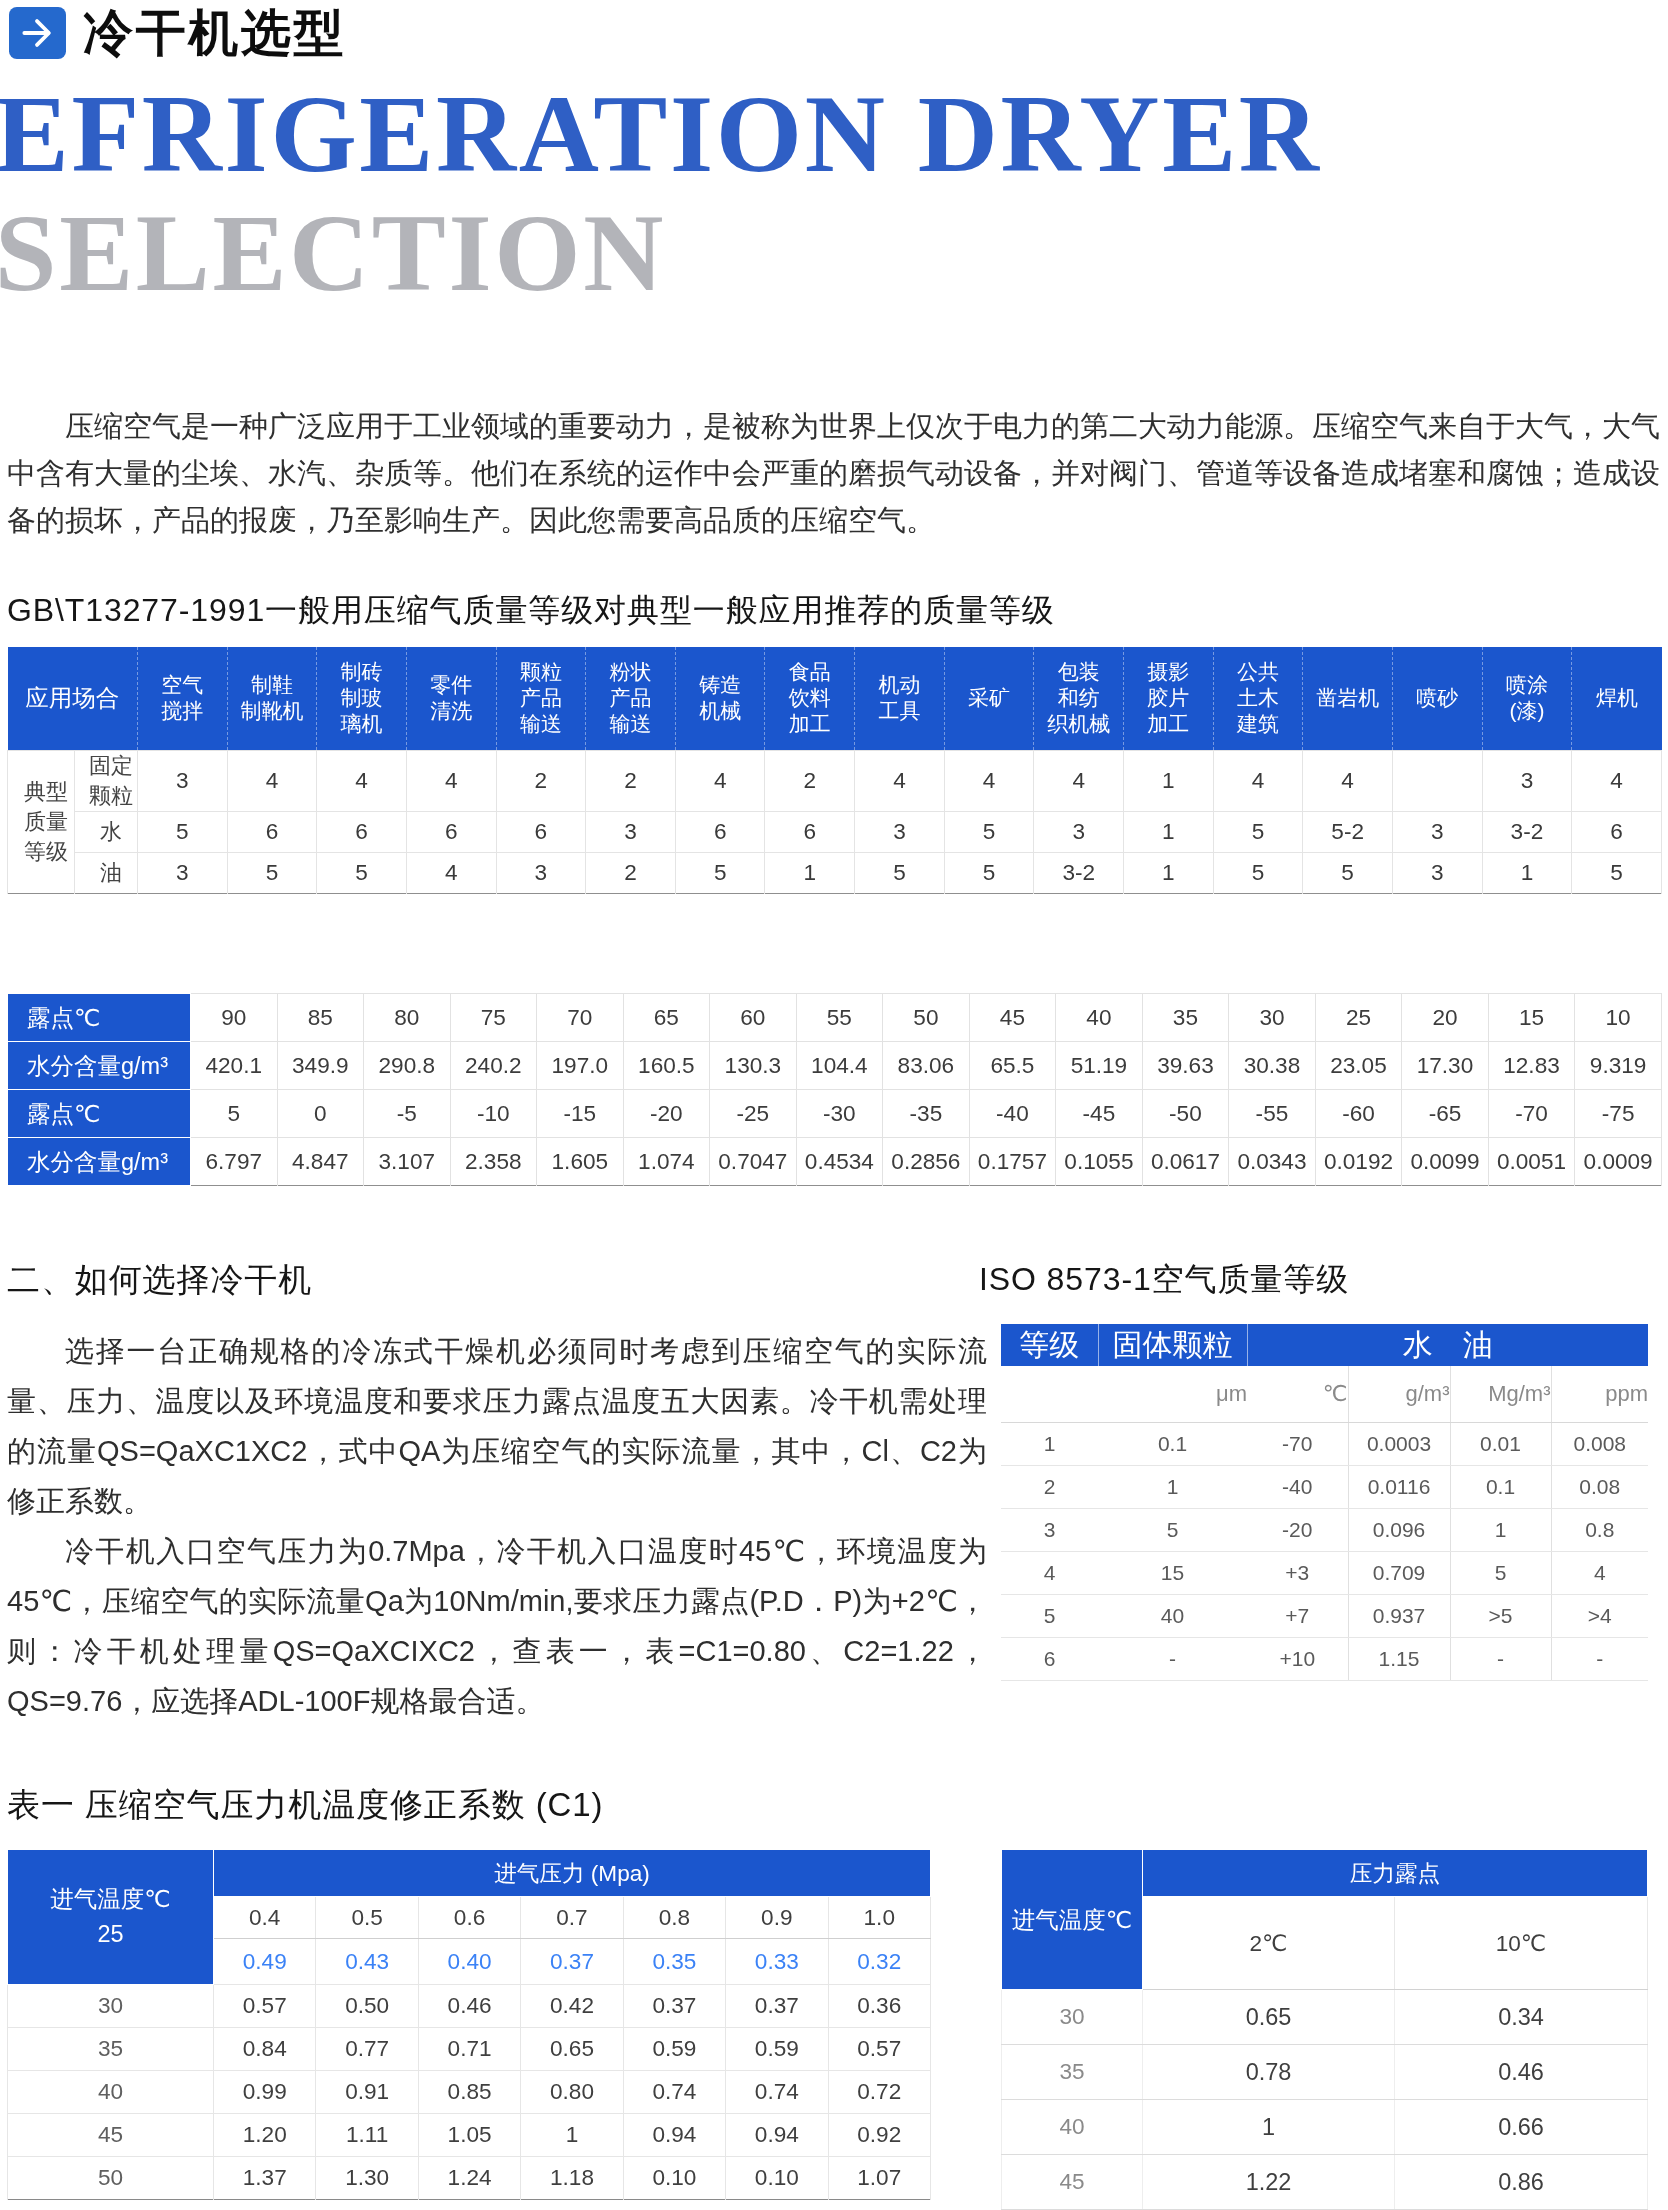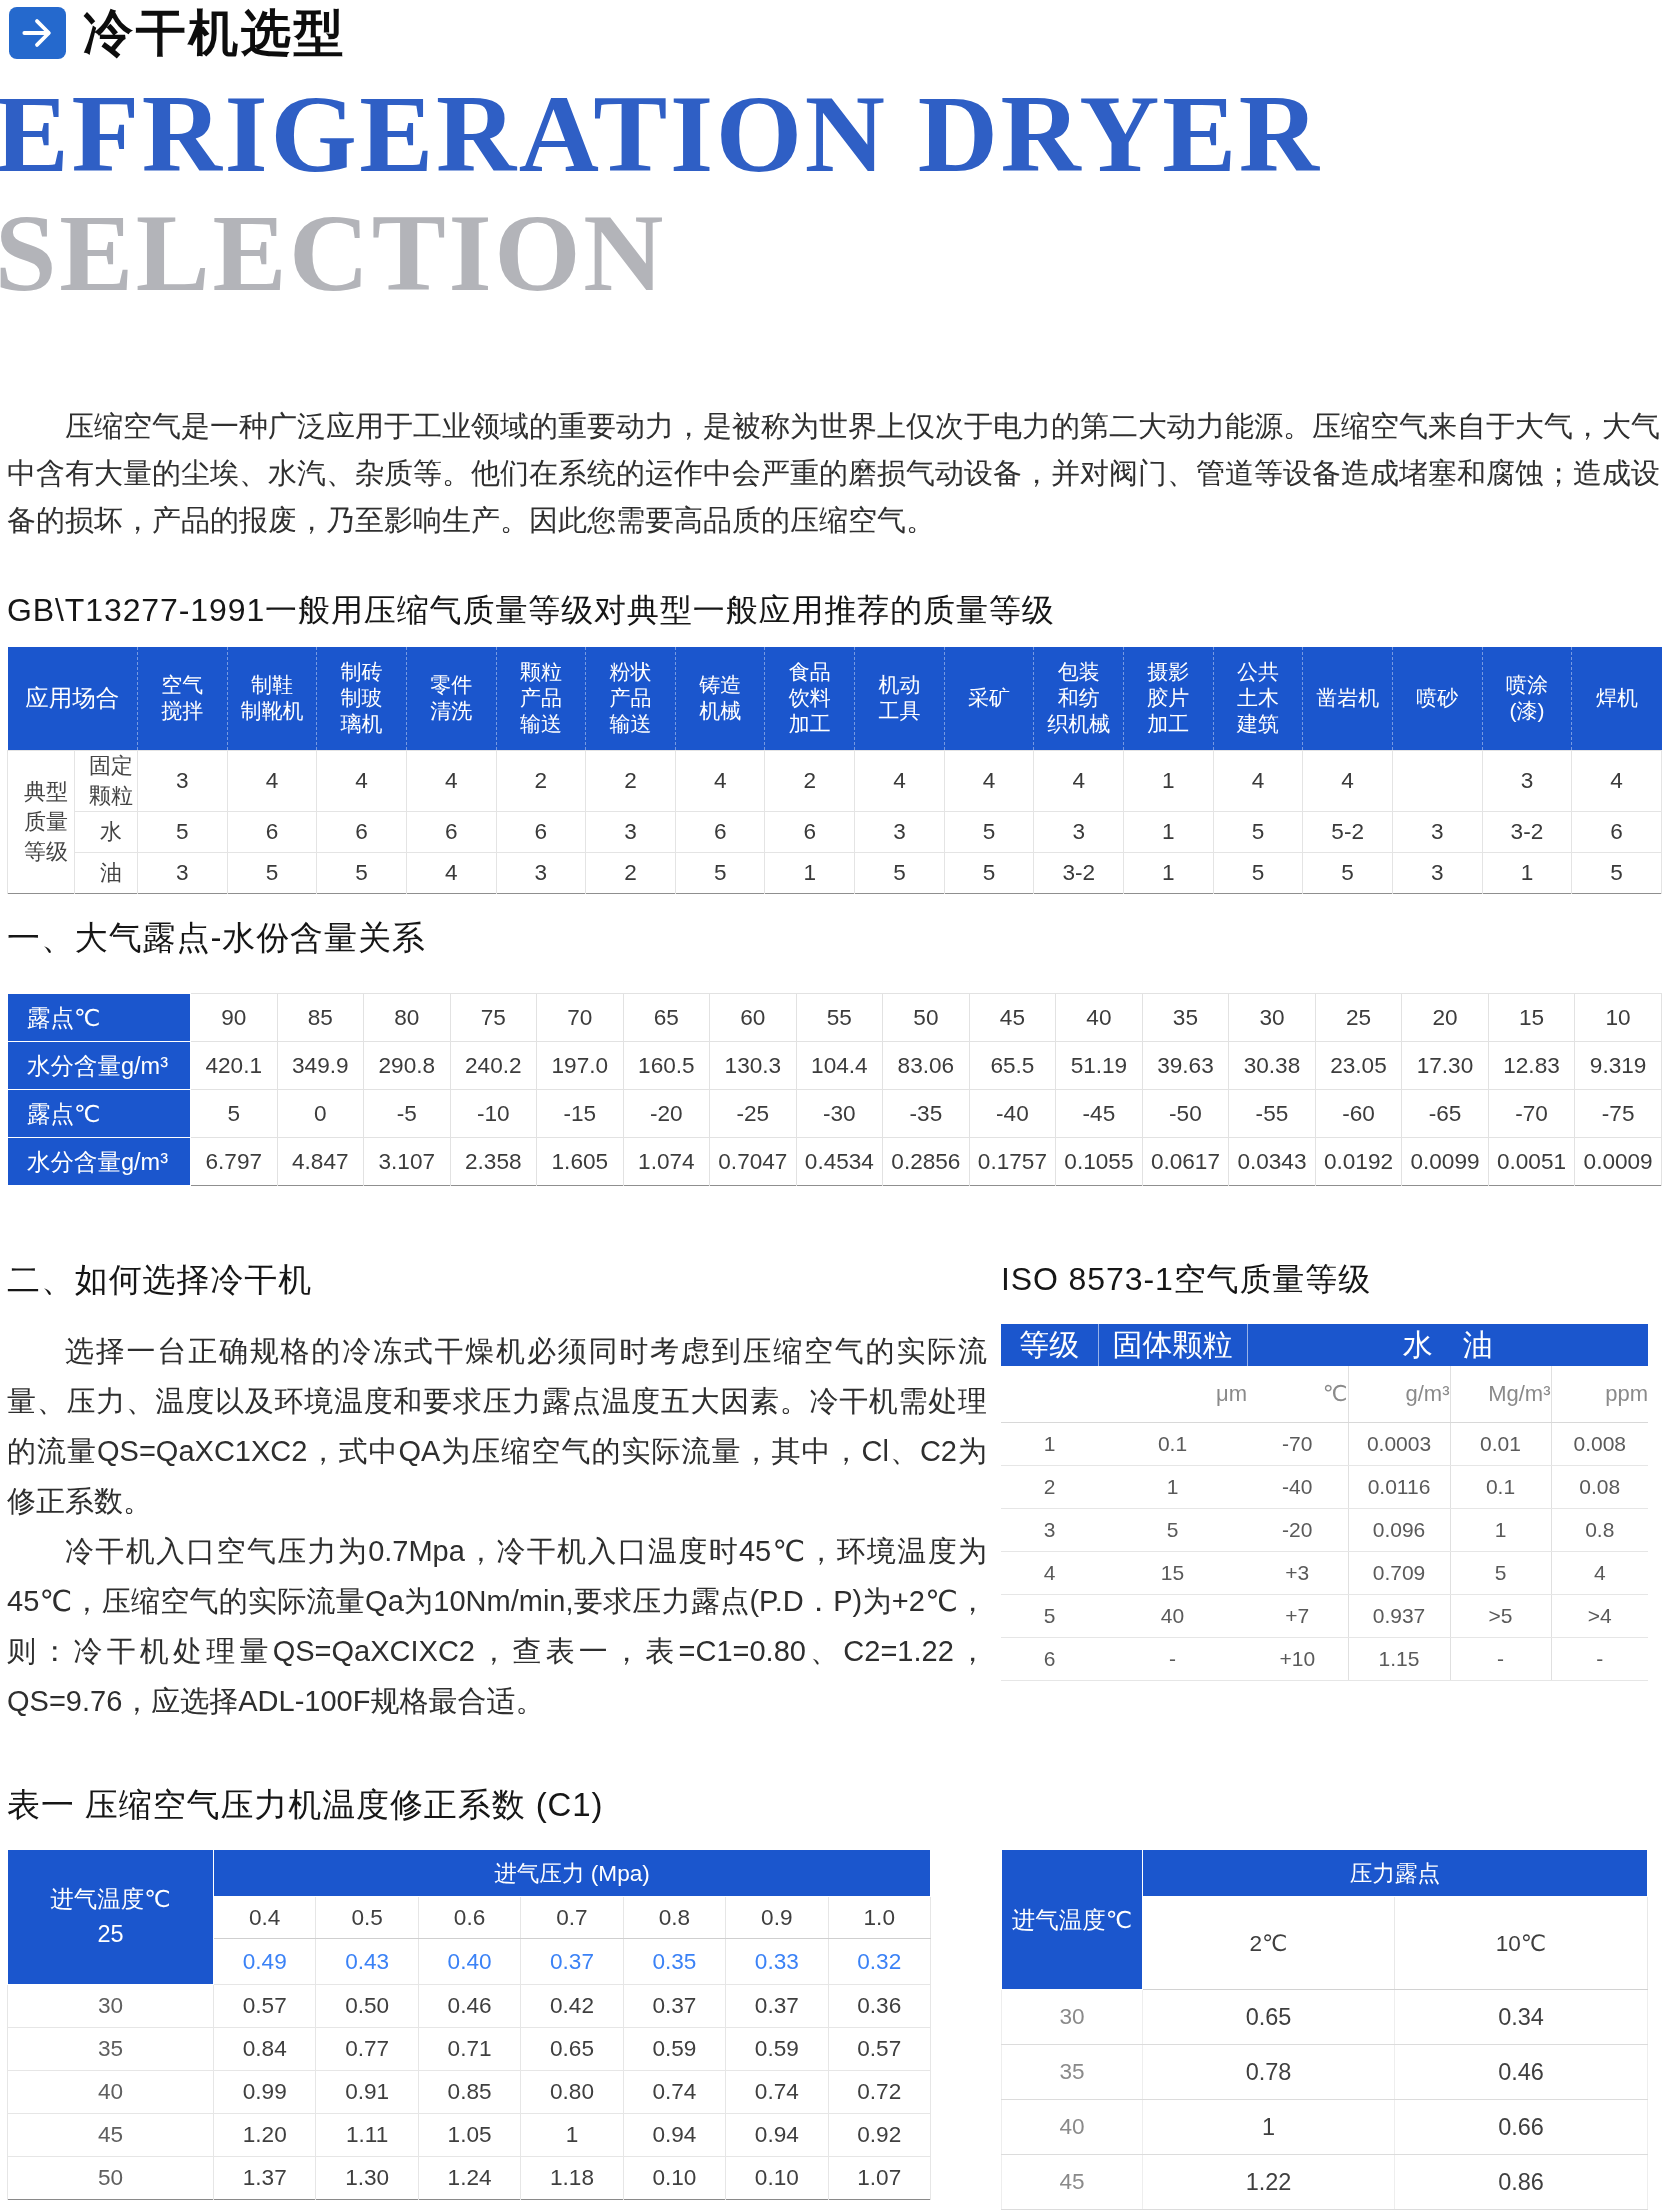--- a/index.html
+++ b/index.html
@@ -231,21 +231,20 @@
           <td>1</td>
           <td>5</td>
           <td>5</td>
           <td>3</td>
           <td>1</td>
           <td>5</td>
         </tr>
       </tbody>
   </table>
 
-  <div class="abs h2" style="left:7px;top:916px;">一、大气露点-水份含量关系</div>
 
   <table class="abs dew">
     <colgroup>
         <col style="width:183px">
       </colgroup>
     <tbody>
         <tr>
           <th>露点℃</th>
           <td>90</td>
           <td>85</td>
@@ -328,21 +327,21 @@
       </tbody>
   </table>
 
   <div class="abs h2" style="left:7px;top:1258px;">二、如何选择冷干机</div>
 
   <div class="abs sel-text">
     <p>选择一台正确规格的冷冻式干燥机必须同时考虑到压缩空气的实际流量、压力、温度以及环境温度和要求压力露点温度五大因素。冷干机需处理的流量QS=QaXC1XC2，式中QA为压缩空气的实际流量，其中，Cl、C2为修正系数。</p>
     <p>冷干机入口空气压力为0.7Mpa，冷干机入口温度时45℃，环境温度为45℃，压缩空气的实际流量Qa为10Nm/min,要求压力露点(P.D．P)为+2℃，则：冷干机处理量QS=QaXCIXC2，查表一，表=C1=0.80、C2=1.22，QS=9.76，应选择ADL-100F规格最合适。</p>
   </div>
 
-  <div class="abs h2" style="left:1001px;top:1258px;font-size:32px;">ISO 8573-1空气质量等级</div>
+  <div class="abs h2" style="left:979px;top:1258px;font-size:32px;">ISO 8573-1空气质量等级</div>
 
   <table class="abs iso">
     <colgroup>
       <col style="width:97px">
         <col style="width:149px">
         <col style="width:101px">
       <col style="width:102px">
         <col style="width:101px">
         <col style="width:97px">
     </colgroup>

